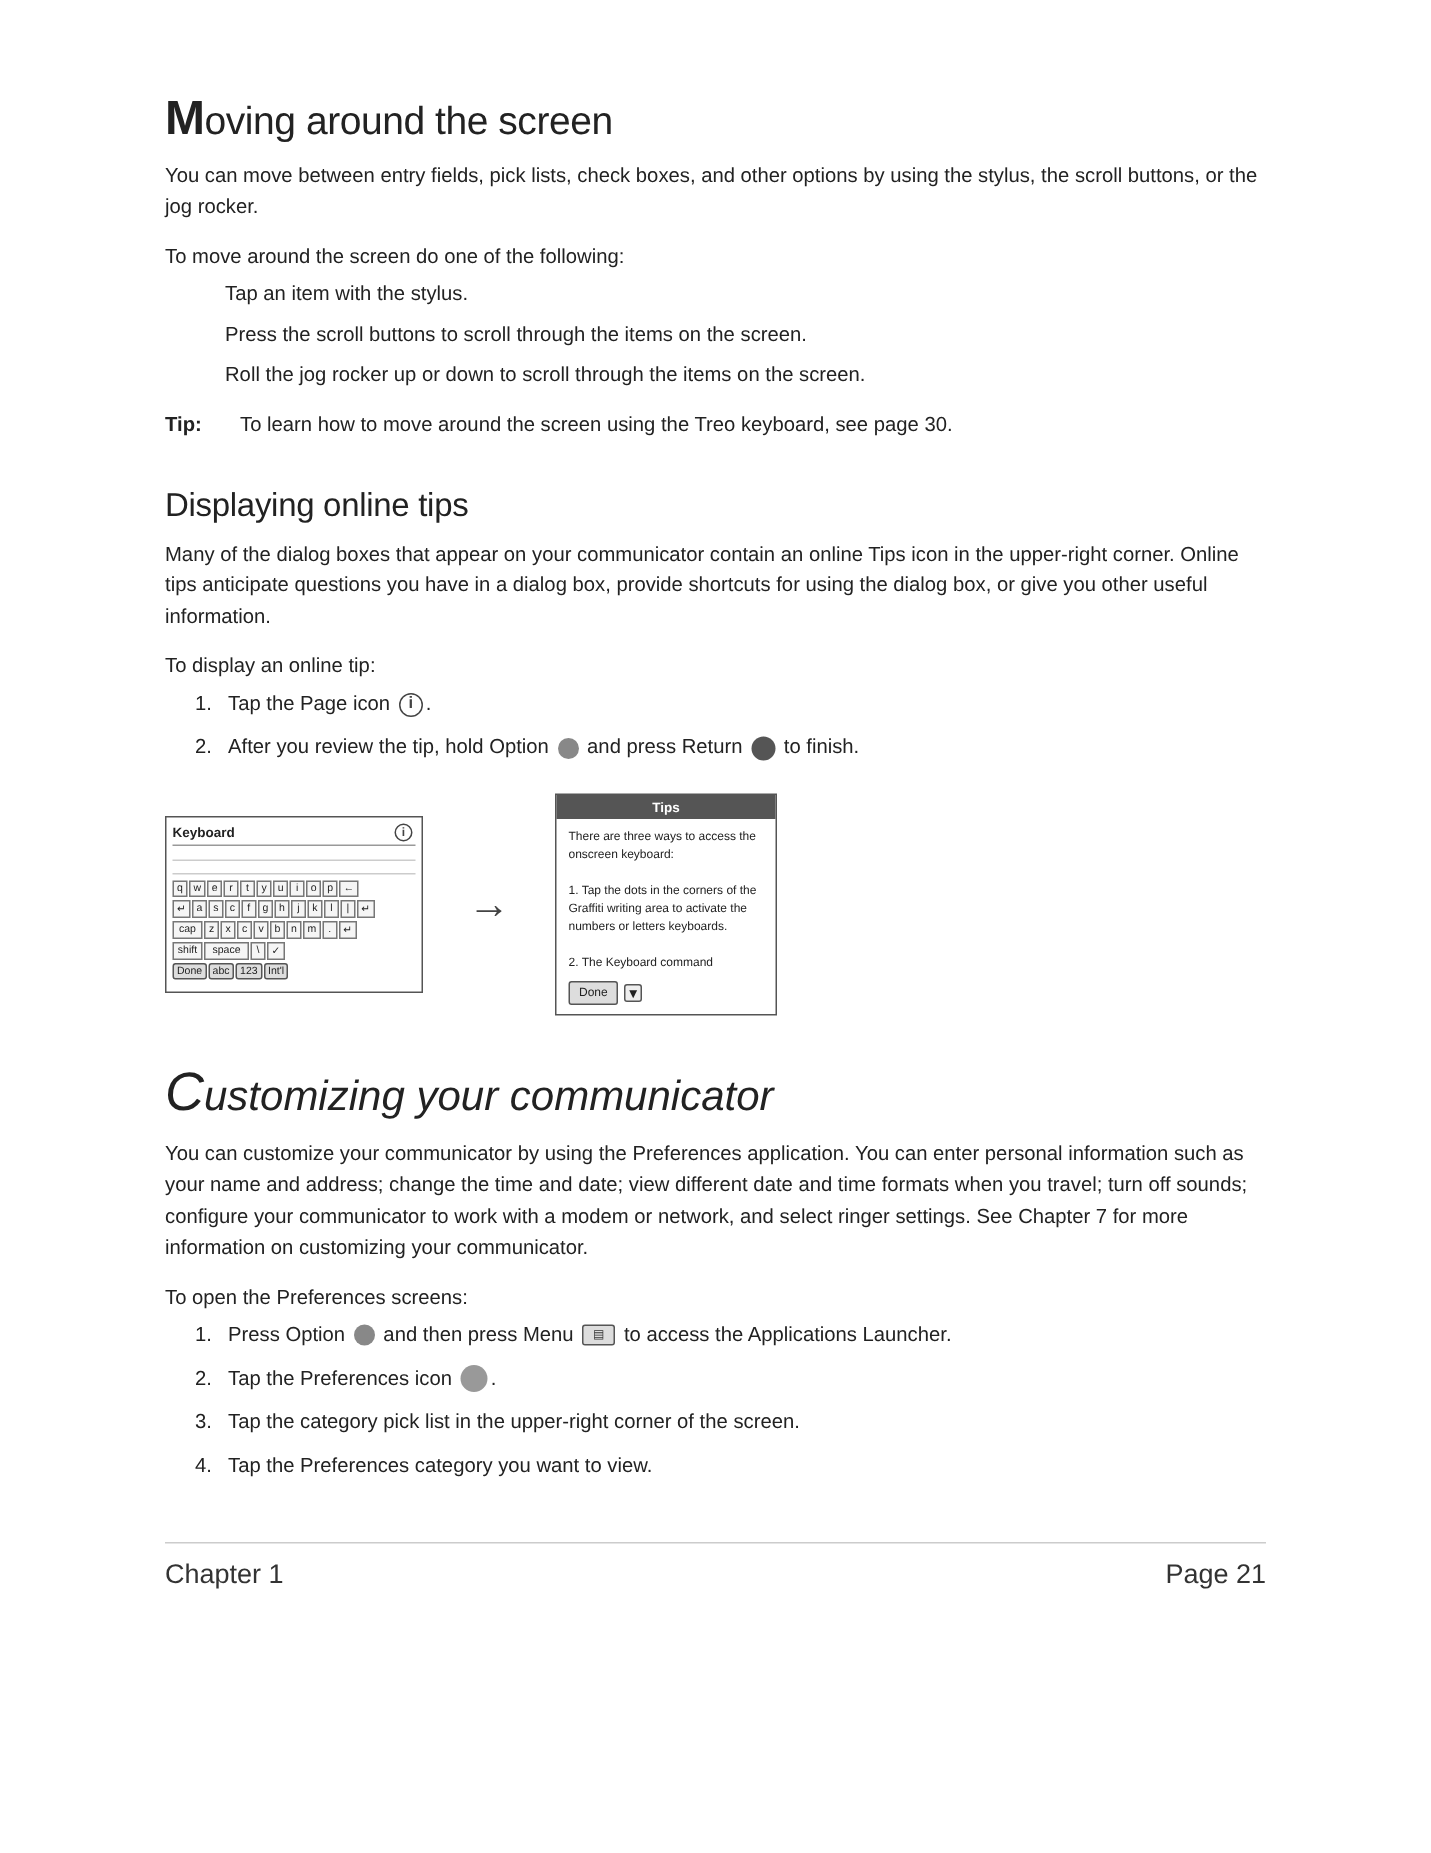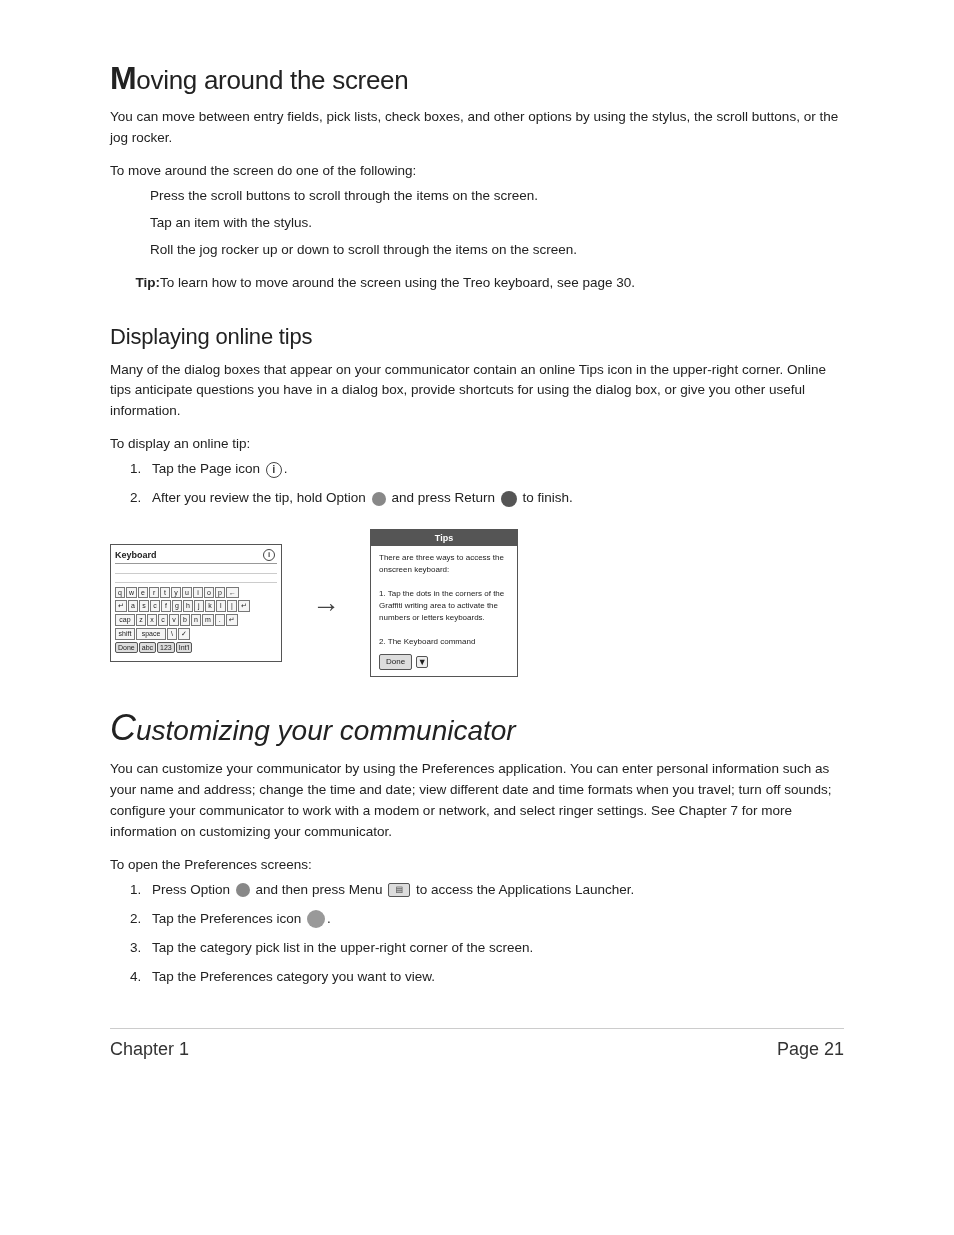--- a/index.html
+++ b/index.html
@@ -69,21 +69,20 @@
       display: flex;
       align-items: flex-start;
       margin: 12px 0;
       font-size: 13.5px;
       line-height: 1.55;
     }
     .tip-label {
       font-weight: bold;
       min-width: 50px;
       font-size: 13.5px;
-      text-align: right;
     }
     .tip-text {
       flex: 1;
     }
 
     .numbered-item {
       display: flex;
       align-items: flex-start;
       margin-bottom: 8px;
       font-size: 13.5px;
@@ -271,22 +270,22 @@
   </style>
 </head>
 <body>
 
 <div class="section">
   <h1 class="main-heading">
     <span class="cap">M</span><span>oving around the screen</span>
   </h1>
   <p class="body-text">You can move between entry fields, pick lists, check boxes, and other options by using the stylus, the scroll buttons, or the jog rocker.</p>
   <p class="bold-label">To move around the screen do one of the following:</p>
+  <p class="indent">Tap an item with the stylus.</p>
   <p class="indent">Press the scroll buttons to scroll through the items on the screen.</p>
-  <p class="indent">Tap an item with the stylus.</p>
   <p class="indent">Roll the jog rocker up or down to scroll through the items on the screen.</p>
   <div class="tip-row">
     <span class="tip-label">Tip:</span>
     <span class="tip-text">To learn how to move around the screen using the Treo keyboard, see page 30.</span>
   </div>
 </div>
 
 <div class="section">
   <h2 class="section-heading">Displaying online tips</h2>
   <p class="body-text">Many of the dialog boxes that appear on your communicator contain an online Tips icon in the upper-right corner. Online tips anticipate questions you have in a dialog box, provide shortcuts for using the dialog box, or give you other useful information.</p>

